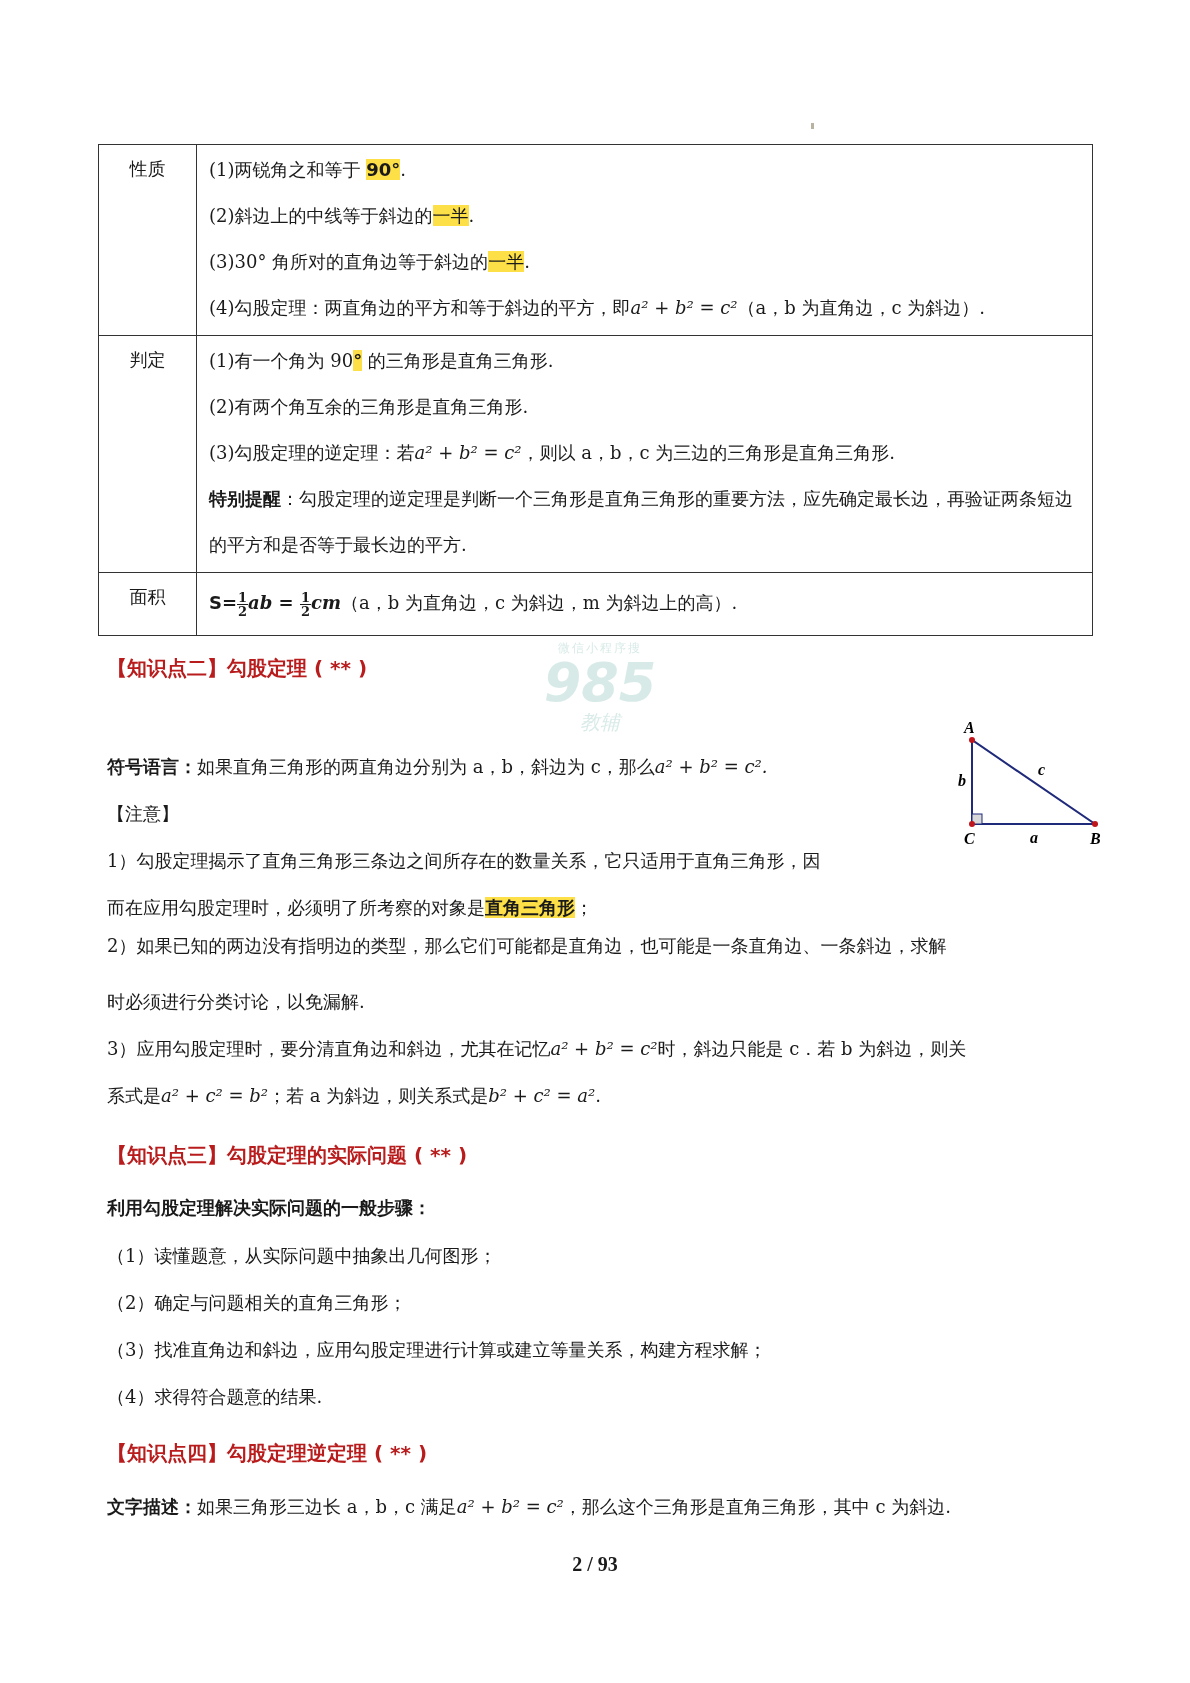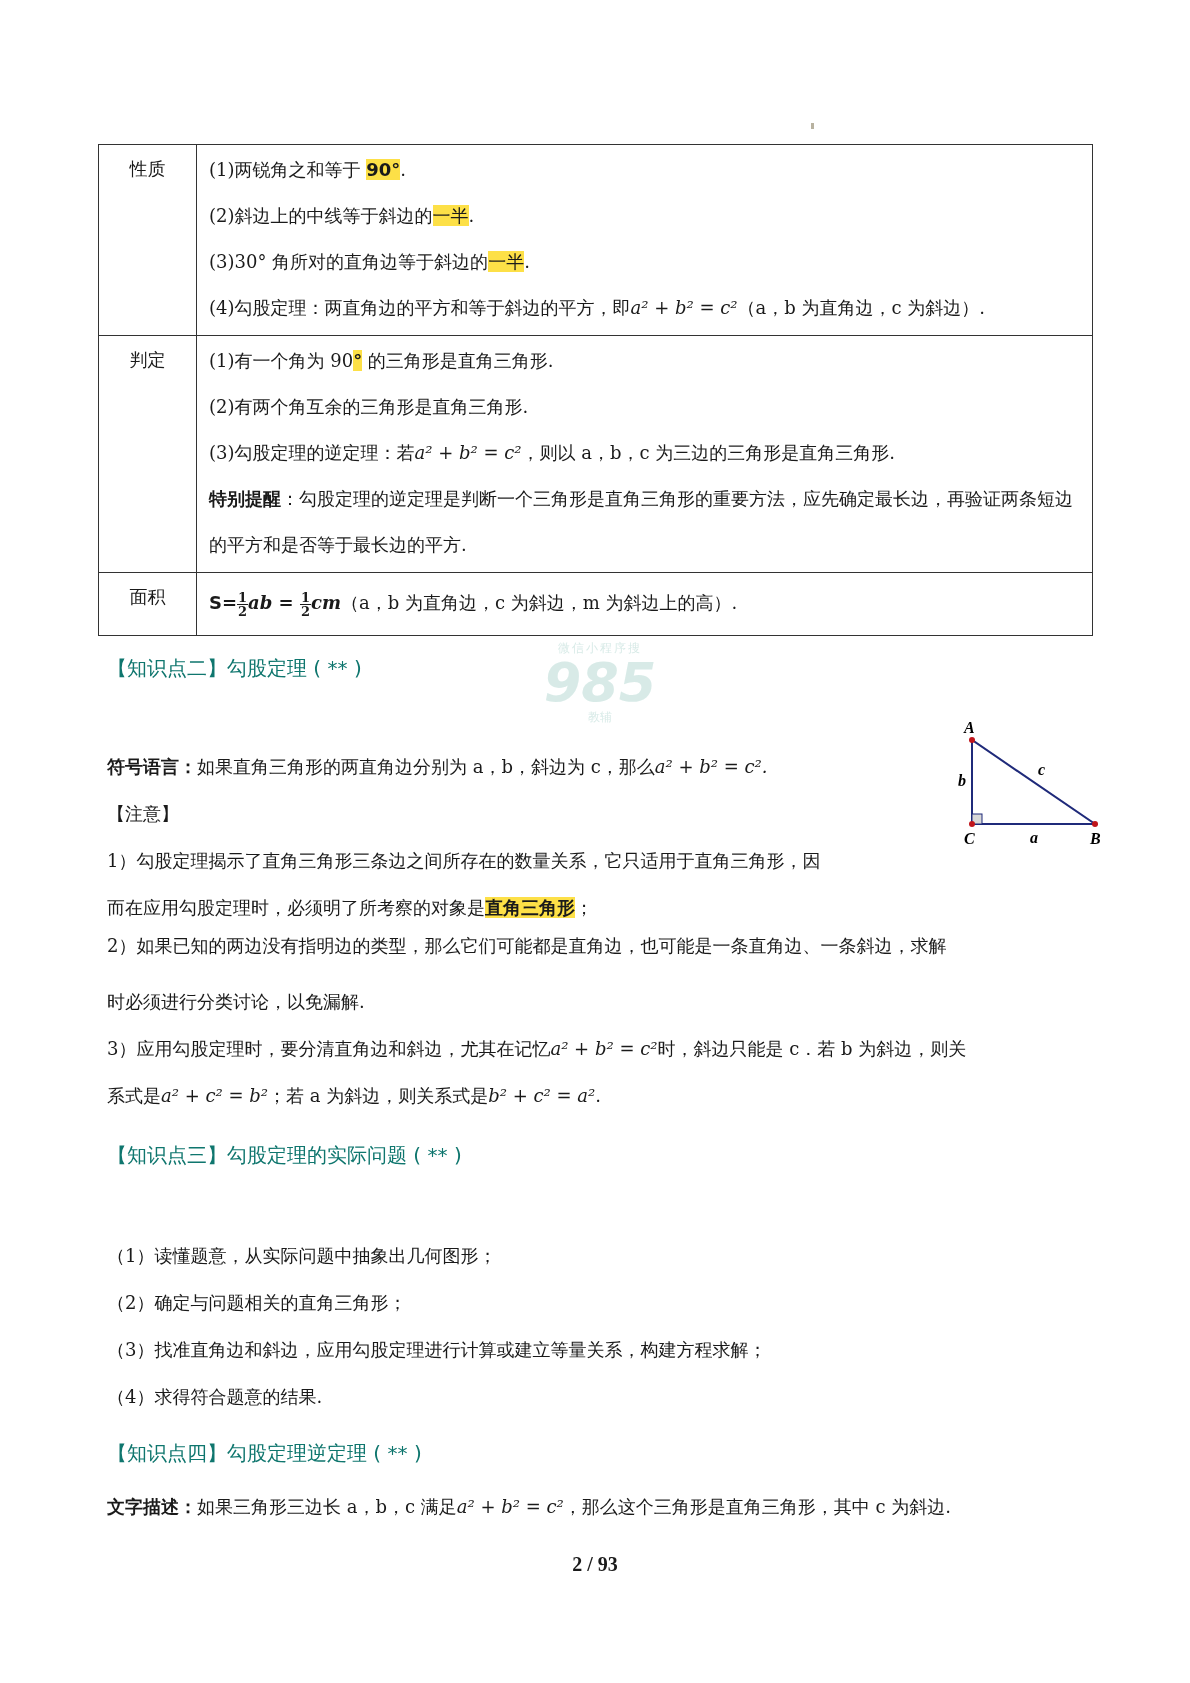--- a/index.html
+++ b/index.html
@@ -16,29 +16,29 @@
   .ln { height: 46px; line-height: 46px; white-space: nowrap; }
   .ln.wrap { white-space: normal; }
   .hl { background: #fde047; }
   .bold { font-weight: bold; font-family: "DejaVu Sans", "Liberation Sans", sans-serif; }
   .math { font-family: "DejaVu Serif", "Liberation Serif", serif; font-style: italic; }
   .frac { display: inline-block; vertical-align: middle; text-align: center; font-size: 13px; line-height: 13px; font-weight: bold; }
   .frac span { display: block; }
   .frac .num { border-bottom: 1px solid #1a1a1a; padding: 0 1px; }
 
   .sec { position: absolute; left: 107px; font-family: "DejaVu Sans", "Liberation Sans", sans-serif;
-         font-weight: normal; font-size: 20px; color: #0f766e; }
+         font-weight: bold; font-size: 20px; color: #b91c1c; }
   .para { position: absolute; left: 107px; font-size: 18px; line-height: 28px; white-space: nowrap; }
   .lbl { font-weight: bold; font-family: "DejaVu Sans", "Liberation Sans", sans-serif; }
 
   .watermark { position: absolute; left: 510px; top: 640px; width: 180px; height: 150px;
                color: #cfe6e2; text-align: center; font-family: "DejaVu Sans", sans-serif; opacity: 0.8; }
   .watermark .wm1 { font-size: 12px; letter-spacing: 2px; }
   .watermark .wm2 { font-size: 54px; font-weight: bold; line-height: 52px; font-style: italic; }
-  .watermark .wm3 { font-size: 12px; }
+  .watermark .wm3 { font-size: 20px; font-style: italic; }
 
   .figure { position: absolute; left: 950px; top: 720px; width: 170px; height: 140px; }
   .pagenum { position: absolute; top: 1553px; left: 0; width: 1190px; text-align: center;
              font-family: "Liberation Serif", "DejaVu Serif", serif; font-weight: bold; font-size: 20px; }
 </style>
 </head>
 <body>
 
 <div class="page">
   <div class="dot-mark"></div>
@@ -98,20 +98,21 @@
     <circle cx="145" cy="104" r="3" fill="#c0151b"></circle>
     <text x="14" y="13" font-family="Liberation Serif, serif" font-style="italic" font-weight="bold" font-size="16">A</text>
     <text x="8" y="66" font-family="Liberation Serif, serif" font-style="italic" font-weight="bold" font-size="16">b</text>
     <text x="88" y="55" font-family="Liberation Serif, serif" font-style="italic" font-weight="bold" font-size="16">c</text>
     <text x="14" y="124" font-family="Liberation Serif, serif" font-style="italic" font-weight="bold" font-size="16">C</text>
     <text x="80" y="123" font-family="Liberation Serif, serif" font-style="italic" font-weight="bold" font-size="16">a</text>
     <text x="140" y="124" font-family="Liberation Serif, serif" font-style="italic" font-weight="bold" font-size="16">B</text>
   </svg>
 
   <div class="sec" style="top:1142px;">【知识点三】勾股定理的实际问题 ( ** )</div>
+  <div class="para lbl" style="top:1194px;">利用勾股定理解决实际问题的一般步骤：</div>
   <div class="para" style="top:1242px;">（1）读懂题意，从实际问题中抽象出几何图形；</div>
   <div class="para" style="top:1289px;">（2）确定与问题相关的直角三角形；</div>
   <div class="para" style="top:1336px;">（3）找准直角边和斜边，应用勾股定理进行计算或建立等量关系，构建方程求解；</div>
   <div class="para" style="top:1383px;">（4）求得符合题意的结果.</div>
 
   <div class="sec" style="top:1440px;">【知识点四】勾股定理逆定理 ( ** )</div>
   <div class="para" style="top:1493px;"><span class="lbl">文字描述：</span><span>如果三角形三边长 a，b，c 满足</span><span class="math">a² + b² = c²</span><span>，那么这个三角形是直角三角形，其中 c 为斜边.</span></div>
 
   <div class="pagenum">2 / 93</div>
 </div>

